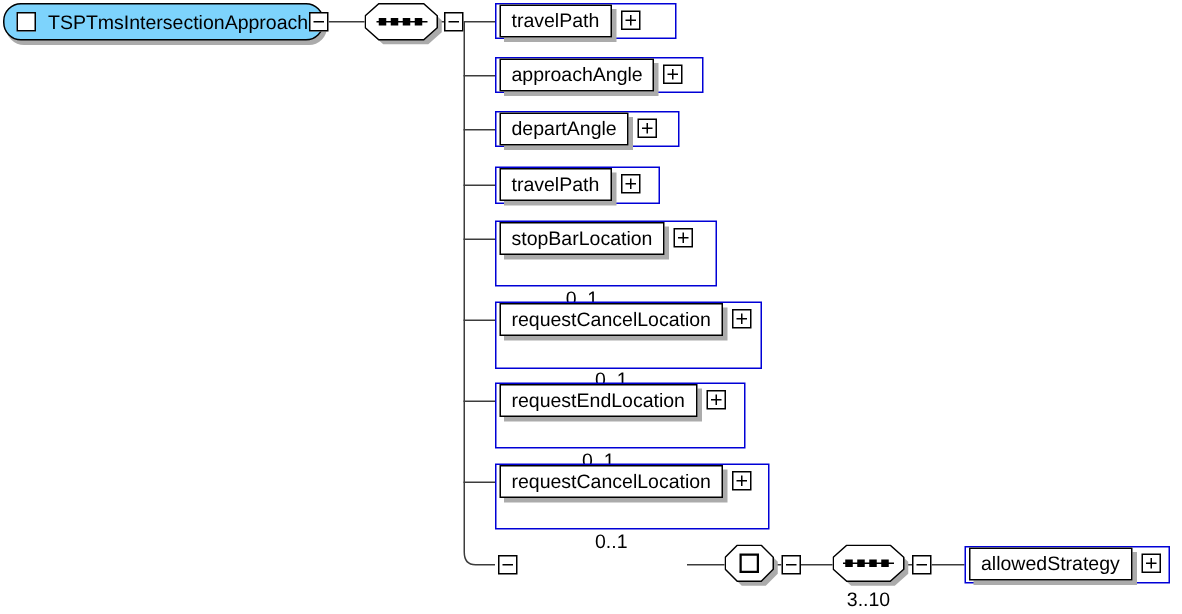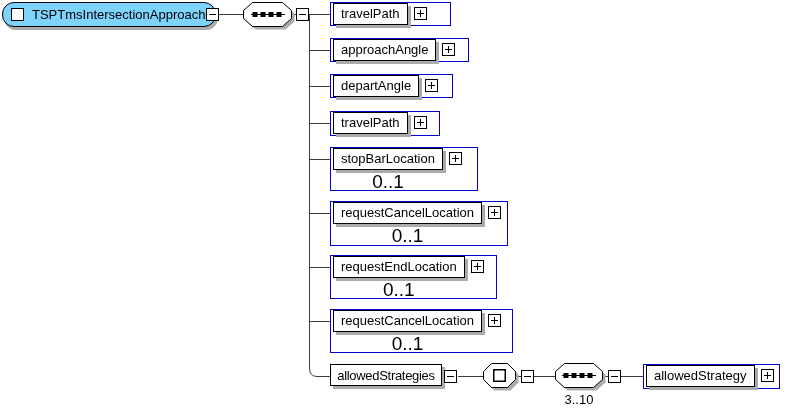--- a/index.html
+++ b/index.html
@@ -19,21 +19,21 @@
   .node{position:absolute;display:flex;align-items:flex-start;padding:1px 0 0 3px;}
   .node.plain{padding:0;}
   .bluebox{position:absolute;left:0;top:0;border:1px solid #0000d6;box-sizing:border-box;background:transparent;}
   .col{display:flex;flex-direction:column;align-items:center;position:relative;}
   .ebox{border:1px solid #000;background:#fff;box-shadow:3px 3px 0 #ababab;
         height:20px;line-height:20px;padding:0 7px;font-size:13px;white-space:nowrap;}
   .node.plain .ebox{height:22px;line-height:22px;width:112px;box-sizing:border-box;
         padding:0 2px;text-align:center;letter-spacing:-0.3px;}
   .node .xp{margin:4px 0 0 6px;}
   .node.plain .xp{margin:6px 0 0 2px;}
-  .card{margin-top:5px;font-size:19px;line-height:13px;}
+  .card{margin-top:22px;font-size:13px;line-height:13px;}
 
   
   .rootnode{position:absolute;left:2px;top:2px;display:flex;align-items:flex-start;}
   .rootbox{display:flex;align-items:center;gap:8px;height:25px;box-sizing:border-box;
            border:1.5px solid #000;border-radius:12px;background:#7dd3fc;
            box-shadow:2px 3px 0 #ababab;padding:0 10px 0 8px;font-size:13px;white-space:nowrap;}
   .ctype{width:13px;height:13px;border:1.5px solid #000;box-sizing:border-box;background:#fff;flex:0 0 auto;}
 
   .occ{position:absolute;left:551px;top:393px;width:56px;text-align:center;
        font-size:13px;line-height:13px;}
@@ -147,23 +147,20 @@
   <div class="node" style="left:330px;top:309px">
     <div class="bluebox" style="width:183px;height:44px"></div>
     <div class="col">
       <div class="ebox"><span>requestCancelLocation</span></div>
       <div class="card">0..1</div>
     </div>
     <div class="xp plus"></div>
   </div>
 
   <div class="node plain" style="left:330px;top:364px">
-    <div class="col">
-      <div class="ebox"><span>allowedStrategies</span></div>
-    </div>
     <div class="xp"></div>
   </div>
 
   <svg class="oct" style="left:483px;top:363px" width="37" height="29">
     <polygon points="11.5,3.5 27.5,3.5 35.5,11.5 35.5,19.5 27.5,27.5 11.5,27.5 3.5,19.5 3.5,11.5" fill="#ababab"></polygon>
     <polygon points="8.5,0.5 24.5,0.5 32.5,8.5 32.5,16.5 24.5,24.5 8.5,24.5 0.5,16.5 0.5,8.5" fill="#fff" stroke="#000"></polygon>
     <rect x="10.75" y="6.75" width="11.5" height="11.5" fill="#fff" stroke="#000" stroke-width="1.5"></rect>
   </svg>
   <div class="xp abs" style="left:521px;top:370px"></div>
 

